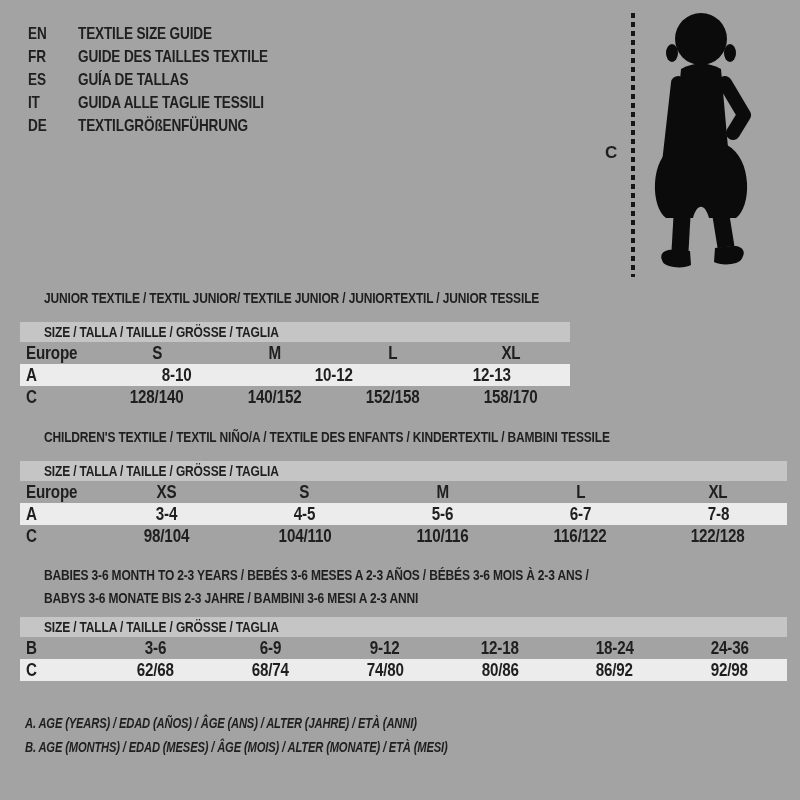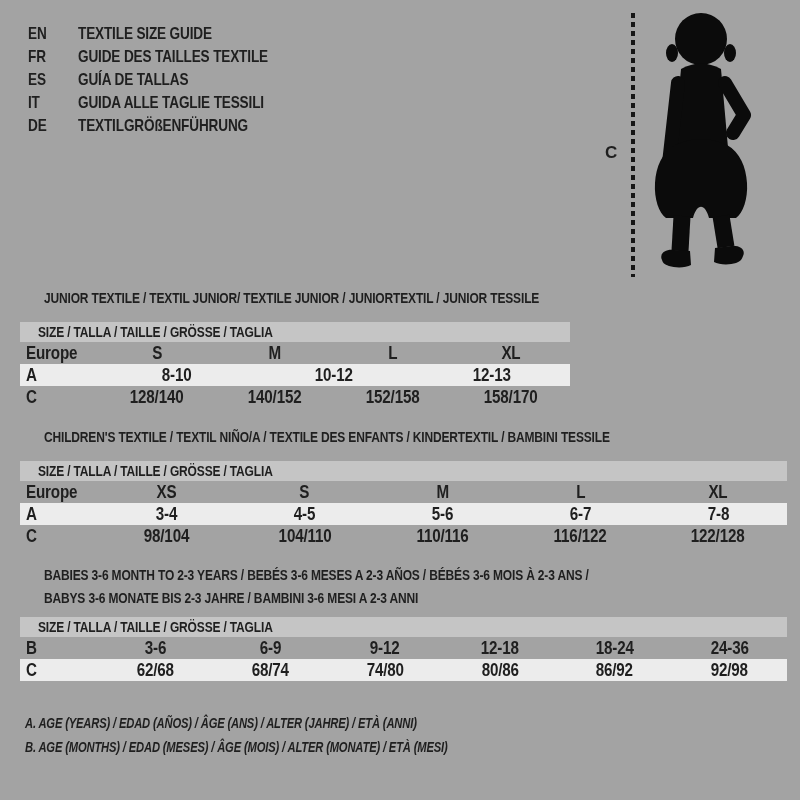--- a/index.html
+++ b/index.html
@@ -37,21 +37,21 @@
 
   
   .tbl-title {
     position: absolute; left: 24px;
     font-size: 15px; font-weight: 700; line-height: 16px; margin-left: 20px;
   }
   .tbl { position: absolute; left: 20px; }
   .size-bar {
     height: 20px; line-height: 20px;
     background: #c5c5c5;
-    padding-left: 18px;
+    padding-left: 24px;
     font-size: 15px; font-weight: 700;
   }
   .row { display: flex; height: 22px; line-height: 22px; font-size: 19px; font-weight: 700; }
   .row.shaded { background: #ececec; }
   .cell { flex: 1 1 0; text-align: center; overflow: hidden; }
   .cell.label { flex: 0 0 78px; text-align: left; padding-left: 6px; }
 
   
   .footnote {
     position: absolute; left: 25px;

